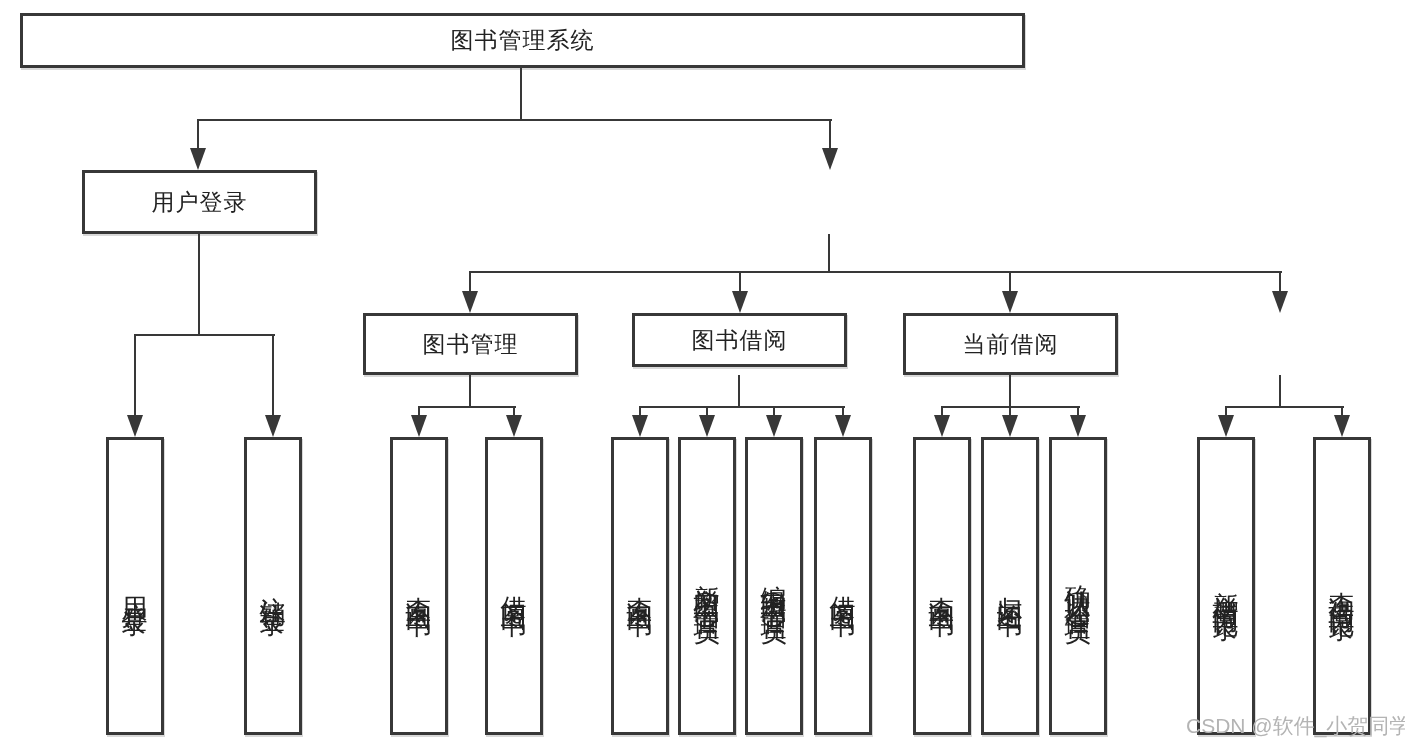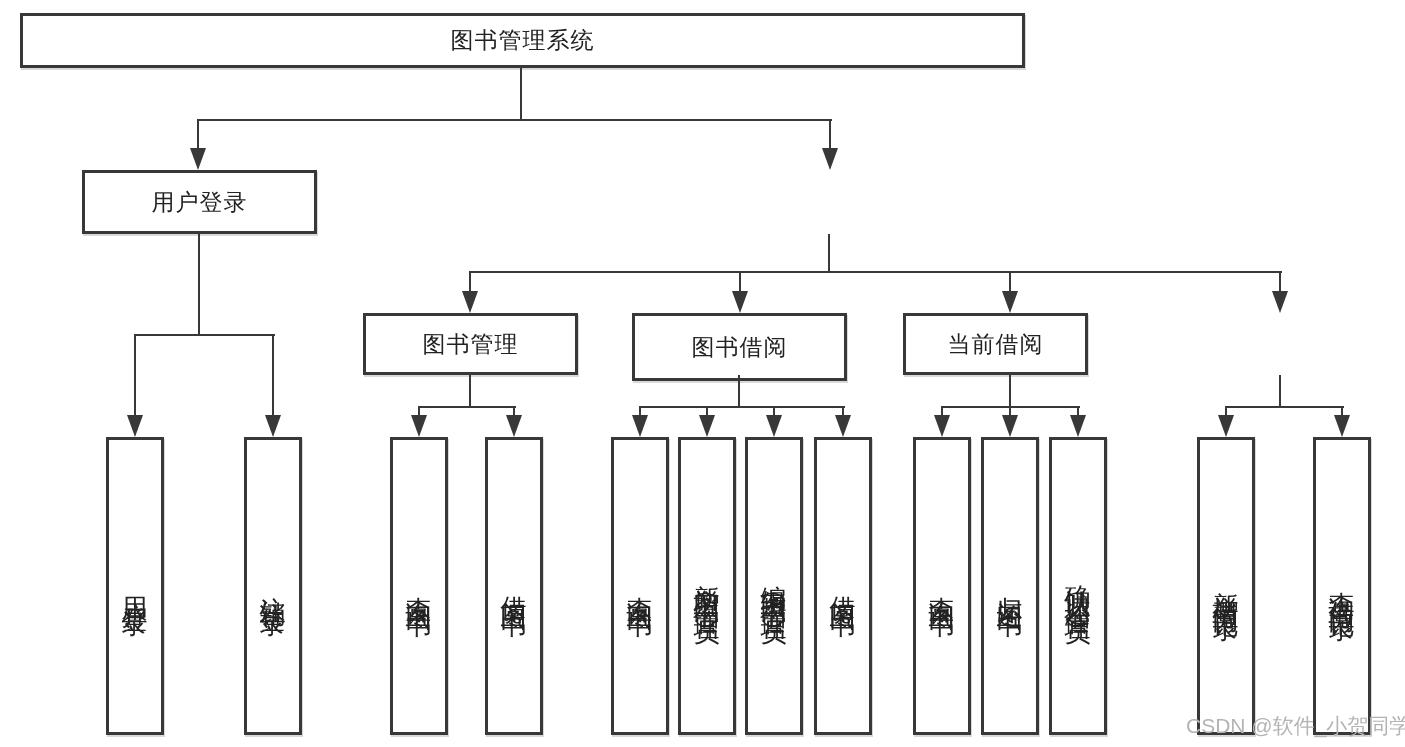--- a/index.html
+++ b/index.html
@@ -82,22 +82,22 @@
   <div class="vline" style="left:469px; top:271px; width:2px; height:22px;"></div>
   <div class="vline" style="left:739px; top:271px; width:2px; height:22px;"></div>
   <div class="vline" style="left:1009px; top:271px; width:2px; height:22px;"></div>
   <div class="vline" style="left:1279px; top:271px; width:2px; height:22px;"></div>
   <div class="arrow" style="left:462px; top:291px;"></div>
   <div class="arrow" style="left:732px; top:291px;"></div>
   <div class="arrow" style="left:1002px; top:291px;"></div>
   <div class="arrow" style="left:1272px; top:291px;"></div>
 
   <div class="node h" style="left:363px; top:313px; width:215px; height:62px;">图书管理</div>
-  <div class="node h" style="left:632px; top:313px; width:215px; height:68px;">图书借阅</div>
-  <div class="node h" style="left:903px; top:313px; width:185px; height:62px;">当前借阅</div>
+  <div class="node h" style="left:632px; top:313px; width:215px; height:54px;">图书借阅</div>
+  <div class="node h" style="left:903px; top:313px; width:215px; height:62px;">当前借阅</div>
 
   <div class="vline" style="left:469px; top:375px; width:2px; height:33px;"></div>
   <div class="hline" style="left:418px; top:406px; width:98px; height:2px;"></div>
   <div class="vline" style="left:418px; top:406px; width:2px; height:12px;"></div>
   <div class="vline" style="left:513px; top:406px; width:2px; height:12px;"></div>
   <div class="arrow" style="left:411px; top:415px;"></div>
   <div class="arrow" style="left:506px; top:415px;"></div>
 
   <div class="vline" style="left:738px; top:375px; width:2px; height:33px;"></div>
   <div class="hline" style="left:639px; top:406px; width:206px; height:2px;"></div>

